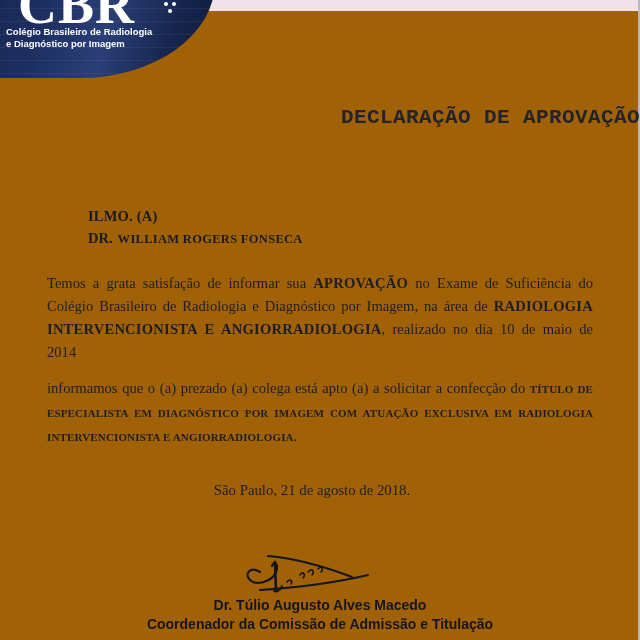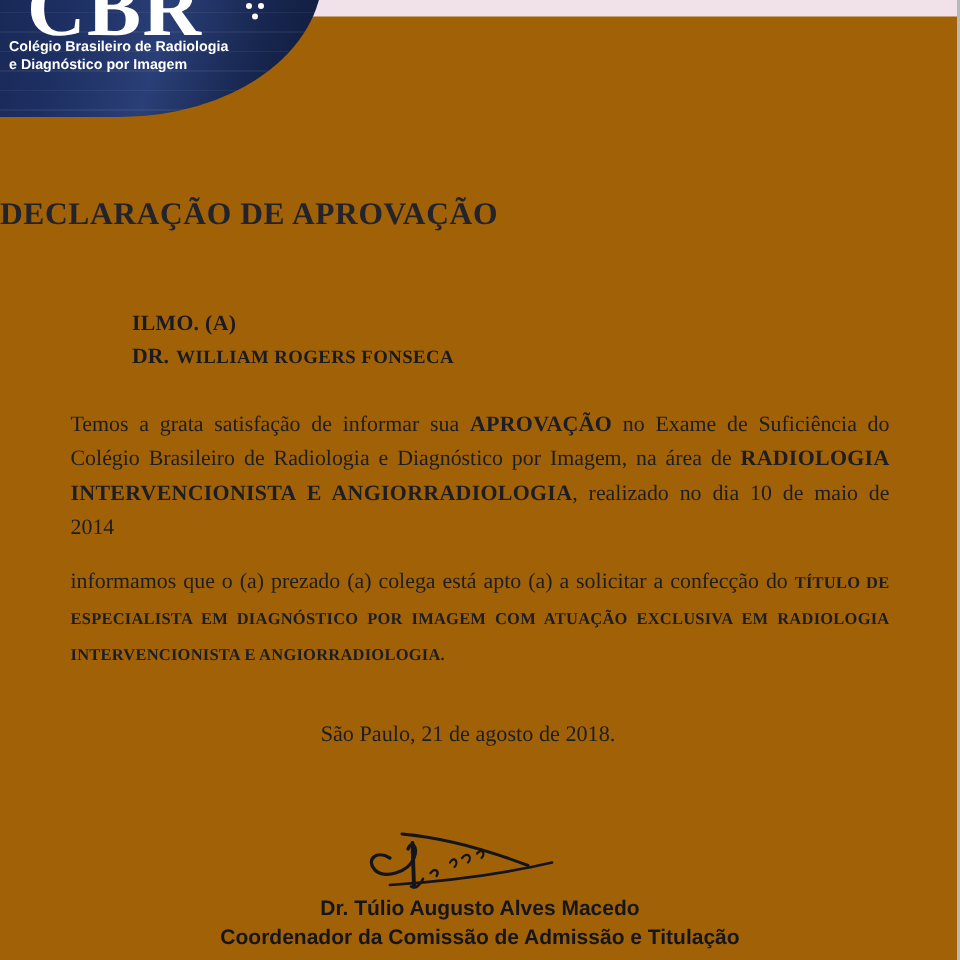--- a/index.html
+++ b/index.html
@@ -89,23 +89,23 @@
     height: 4.4px;
     border-radius: 50%;
     background: #ffffff;
     display: block;
   }
 
   
   .doc-title {
     position: absolute;
     left: 0; right: 0;
-    top: 130px;
-    text-align: left;
-    font-family: Liberation Serif, serif;
+    top: 106px;
+    text-align: right;
+    font-family: Liberation Mono, monospace;
     font-weight: bold;
     font-size: 21px;
     letter-spacing: 0.4px;
     color: #23232c;
   }
 
   
   .addressee {
     position: absolute;
     left: 44px;

